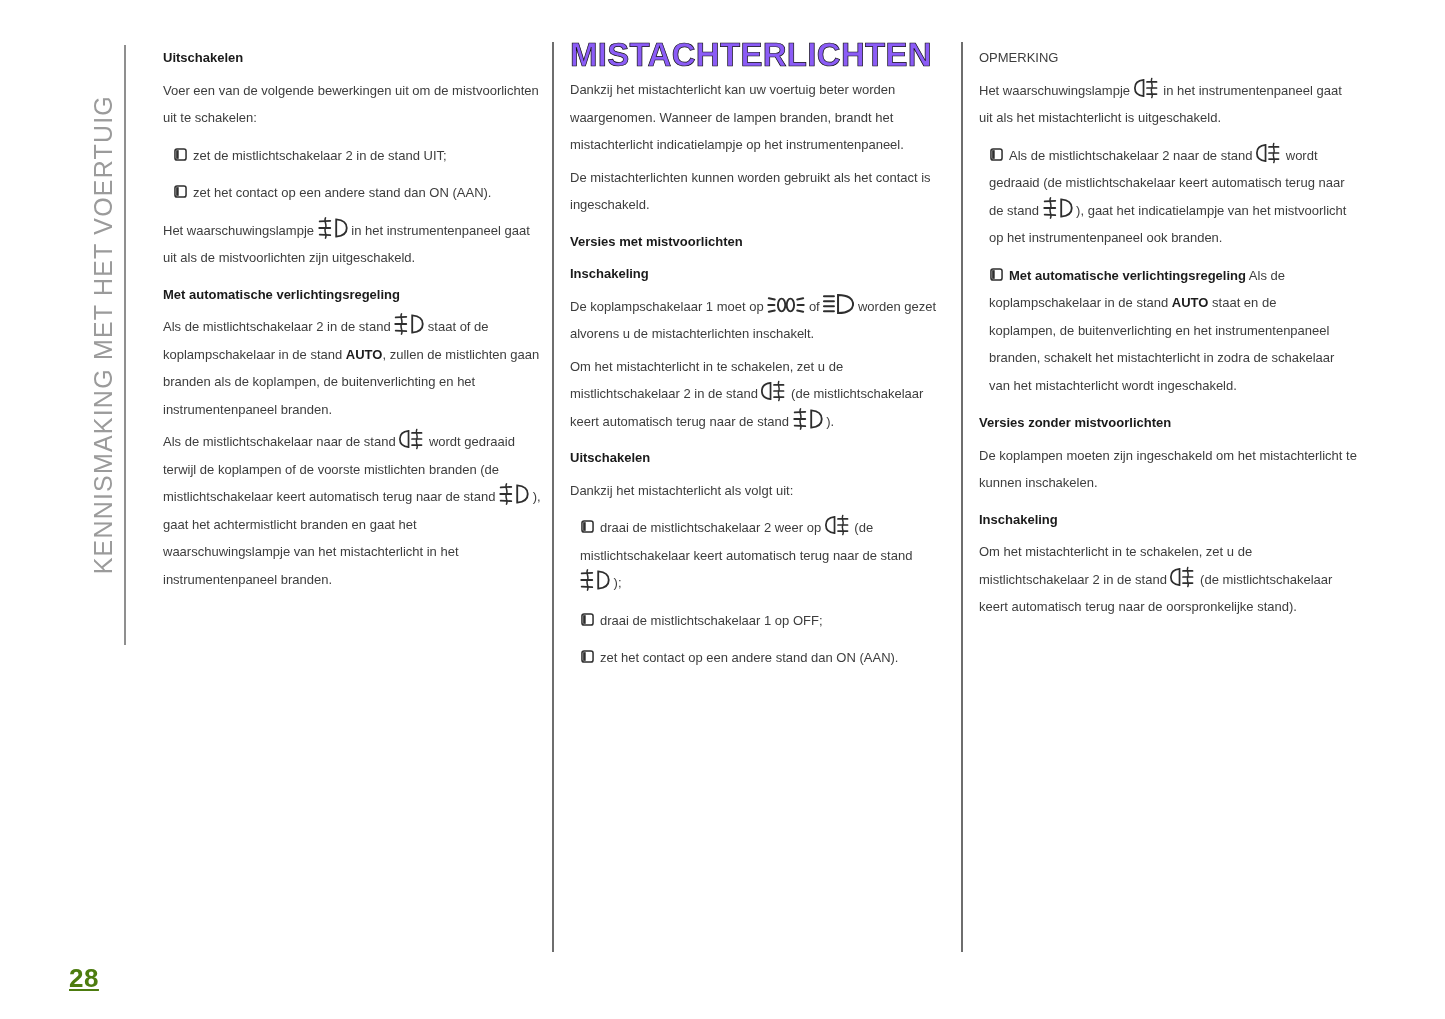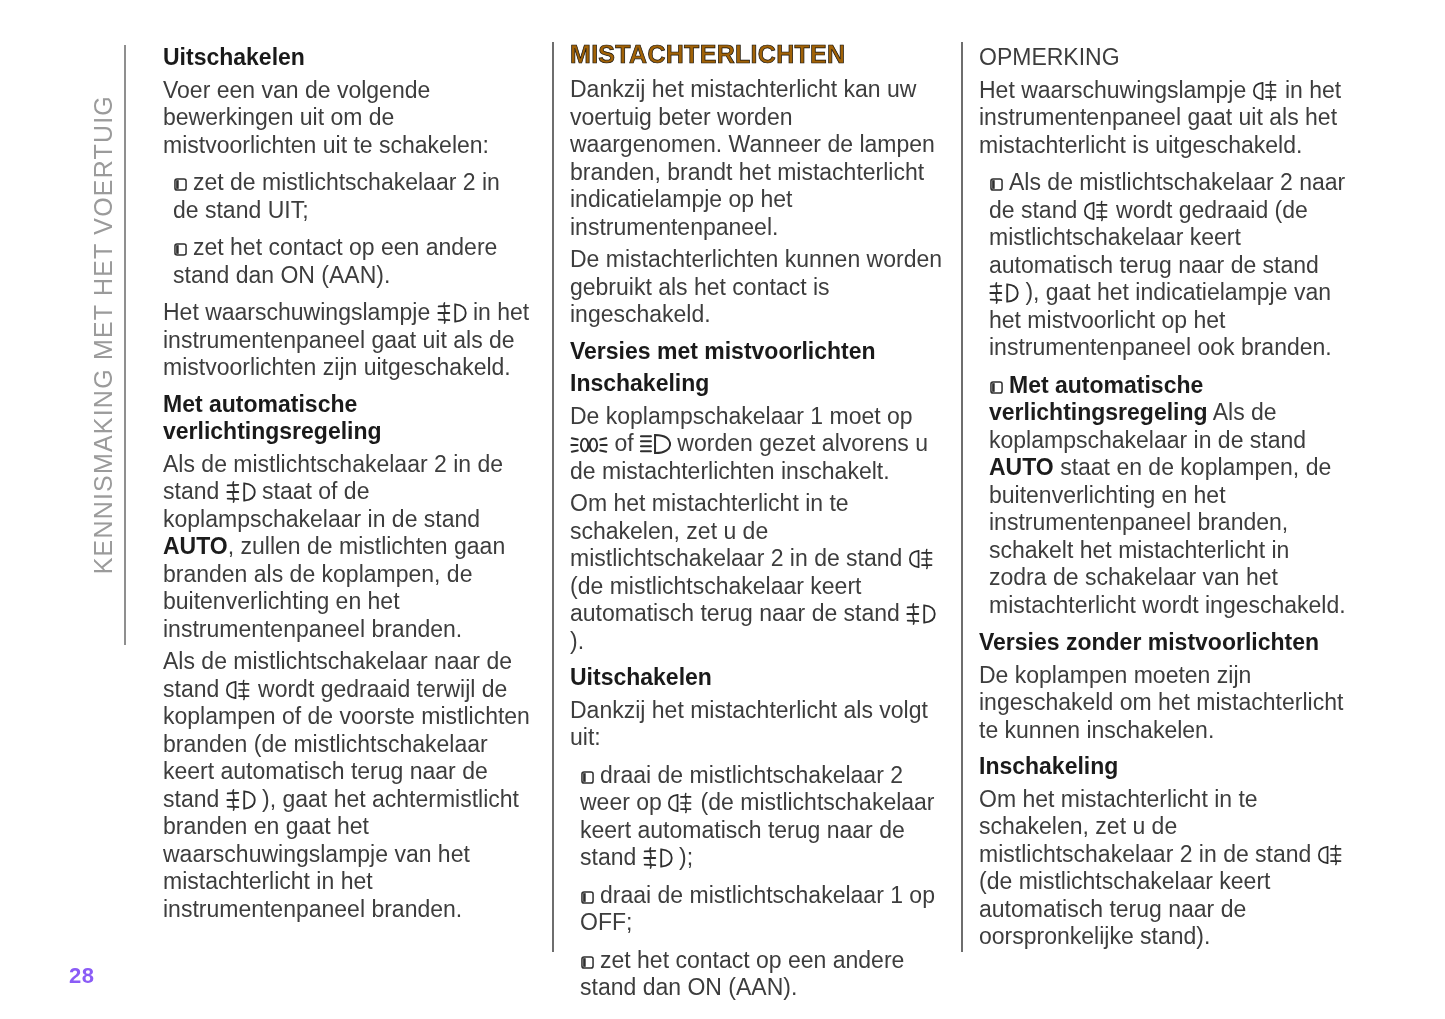--- a/index.html
+++ b/index.html
@@ -33,45 +33,45 @@
   .divider { position:absolute; top:42px; width:2px; height:910px; background:#6e6e6e; }
   .divider-1 { left:552px; }
   .divider-2 { left:961px; }
 
   
   .col { position:absolute; width:378px; }
   .col-1 { left:163px; top:44px; }
   .col-2 { left:570px; top:40px; }
   .col-3 { left:979px; top:44px; }
 
-  .col p, .col h3 { font-size:23px; line-height:27.5px; }
+  .col p, .col h3 { font-size:13px; line-height:27.5px; }
   .para { margin:0 0 5px; color:#3d3d3d; }
   .para.bullet { margin:10px; }
   .para b { color:#1c1c1c; }
   .col h3 { font-weight:bold; color:#1a1a1a; margin:9px 0 5px; }
   .col h3:first-child { margin-top:0; }
   .col h3 + h3 { margin-top:0; }
   .col-title {
-    font-size:25px; line-height:29px; font-weight:bold;
-    letter-spacing:0.3px; color:#a16207; margin:0 0 7px;
+    font-size:33px; line-height:29px; font-weight:bold;
+    letter-spacing:0.3px; color:#8b5cf6; margin:0 0 7px;
     -webkit-text-stroke:0.7px #0d0d0d;
   }
 
   
   .ic { display:inline-block; vertical-align:-4px; color:#2e2e2e; }
   .ic-front-fog { width:30px; height:22px; }
   .ic-rear-fog { width:26px; height:22px; }
   .ic-position-lights { width:38px; height:16px; vertical-align:-2px; }
   .ic-low-beam { width:31px; height:22px; }
   .ic-square-bullet { width:15px; height:15px; vertical-align:-2px; margin-right:5px; }
 
   
   .page-number {
     position:absolute; left:69px; top:963px;
-    font-size:22px; font-weight:bold; color:#8b5cf6; letter-spacing:0.5px;
+    font-size:26px; font-weight:bold; color:#4d7c0f; letter-spacing:0.5px;text-decoration:underline;
   }
 
   .symdefs { position:absolute; width:0; height:0; overflow:hidden; }
 </style>
 </head>
 <body>
 
 <svg class="symdefs" aria-hidden="true">
   <defs>
     <symbol id="sym-front-fog" viewBox="0 0 32 24">

